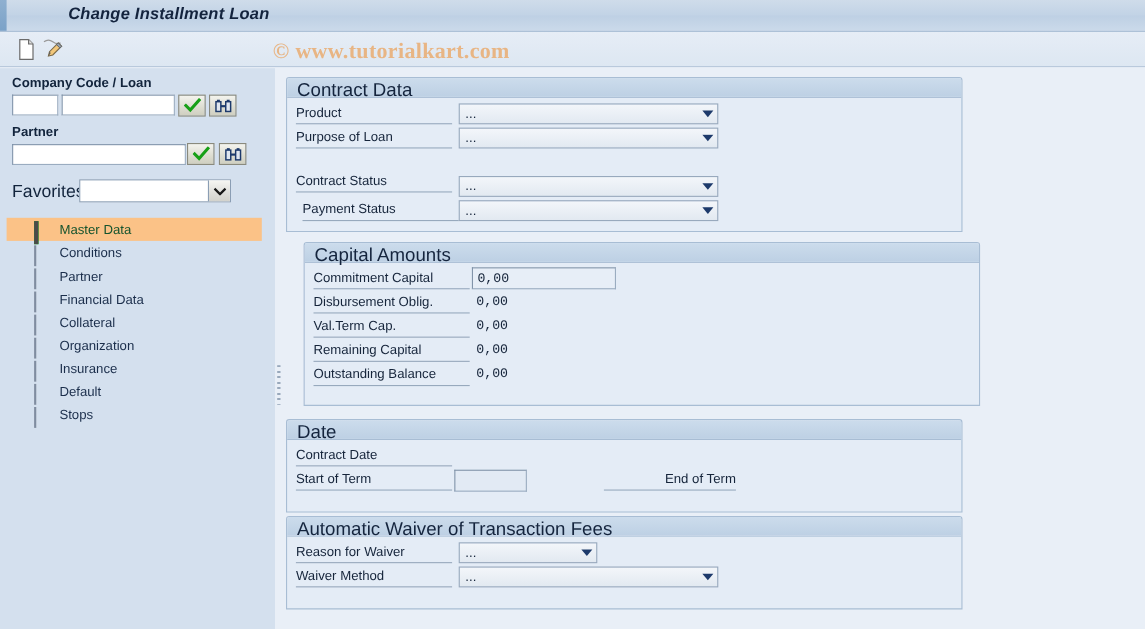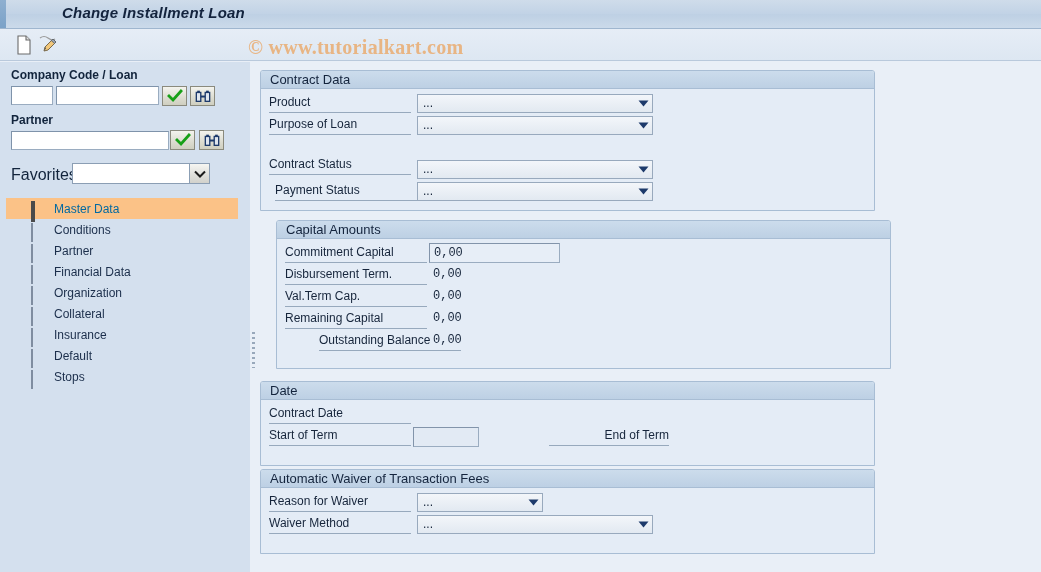--- a/index.html
+++ b/index.html
@@ -96,21 +96,21 @@
   .navtree { position: absolute; left: 6px; top: 136px; width: 232px; }
   .navrow {
     position: relative; height: 21px; display: flex; align-items: center;
     padding-left: 24px; box-sizing: border-box; cursor: pointer;
   }
   .navrow.sel { background: #fbc287; }
   .navrow .nicon { position: absolute; left: 25px; top: 5px; }
   .navrow .nlabel {
     margin-left: 24px; font-size: 12px; color: #1b2e4b; white-space: nowrap;
   }
-  .navrow.sel .nlabel { color: #0369a1; }
+  .navrow.sel .nlabel { color: #14532d; }
   .diamond {
     width: 10px; height: 10px; box-sizing: border-box;
     border: 1px solid #7f8da0; background: #e7edf5;
     transform: rotate(45deg);
   }
   .greensq {
     width: 11px; height: 11px; box-sizing: border-box;
     border: 2px solid #4a4a4a; background: #00e000;
   }
 
@@ -136,21 +136,21 @@
     background: #e4ecf6;
   }
   .group > .ghead {
     position: absolute; left: 0; top: 0; right: 0; height: 17px;
     background: linear-gradient(to bottom,#ccdcec,#bdd0e4);
     border-bottom: 1px solid #a8bdd4;
     border-radius: 2px 2px 0 0;
   }
   .group > .ghead span {
     position: absolute; left: 9px; top: 1px;
-    font-size: 13px; color: #14243d; white-space: nowrap;
+    font-size: 17px; color: #14243d; white-space: nowrap;
   }
   .group > .gbody { position: absolute; left: 0; top: 18px; right: 0; bottom: 0; }
 
   .flabel {
     position: absolute; font-size: 12px; color: #16253b; white-space: nowrap;
     border-bottom: 1px solid #97a9bd; box-sizing: border-box;
     height: 18px; line-height: 15px;
   }
   .fvalue {
     position: absolute; font-size: 12px; color: #16253b; white-space: nowrap;
@@ -266,25 +266,25 @@
       <div class="navrow">
         <span class="nicon"><span class="diamond"></span></span>
         <span class="nlabel">Partner</span>
       </div>
       <div class="navrow">
         <span class="nicon"><span class="diamond"></span></span>
         <span class="nlabel">Financial Data</span>
       </div>
       <div class="navrow">
         <span class="nicon"><span class="diamond"></span></span>
+        <span class="nlabel">Collateral</span>
+      </div>
+      <div class="navrow">
+        <span class="nicon"><span class="diamond"></span></span>
         <span class="nlabel">Organization</span>
-      </div>
-      <div class="navrow">
-        <span class="nicon"><span class="diamond"></span></span>
-        <span class="nlabel">Collateral</span>
       </div>
       <div class="navrow">
         <span class="nicon"><span class="diamond"></span></span>
         <span class="nlabel">Insurance</span>
       </div>
       <div class="navrow">
         <span class="nicon"><span class="diamond"></span></span>
         <span class="nlabel">Default</span>
       </div>
       <div class="navrow">
@@ -348,30 +348,30 @@
     </div>
 
     <div class="group" style="left:18px; top:158px; width:615px; height:149px;">
       <div class="ghead">
         <span>Capital Amounts</span>
       </div>
       <div class="gbody">
         <div class="flabel" style="left:8px; top:6px; width:142px;">Commitment Capital</div>
         <input class="inputbox" style="left: 152px; top: 4px; width: 131px;" value="0,00">
 
-        <div class="flabel" style="left:8px; top:28px; width:142px;">Disbursement Term.</div>
+        <div class="flabel" style="left:8px; top:28px; width:142px;">Disbursement Oblig.</div>
         <div class="fvalue" style="left:156px; top:28px;">0,00</div>
 
         <div class="flabel" style="left:8px; top:50px; width:142px;">Val.Term Cap.</div>
         <div class="fvalue" style="left:156px; top:50px;">0,00</div>
 
         <div class="flabel" style="left:8px; top:72px; width:142px;">Remaining Capital</div>
         <div class="fvalue" style="left:156px; top:72px;">0,00</div>
 
-        <div class="flabel" style="left:8px; top:94px; width:142px;margin-left:34px;">Outstanding Balance</div>
+        <div class="flabel" style="left:8px; top:94px; width:142px;">Outstanding Balance</div>
         <div class="fvalue" style="left:156px; top:94px;">0,00</div>
       </div>
     </div>
 
     <div class="group" style="left:2px; top:319px; width:615px; height:85px;">
       <div class="ghead">
         <span>Date</span>
       </div>
       <div class="gbody">
         <div class="flabel" style="left:8px; top:6px; width:142px;">Contract Date</div>

